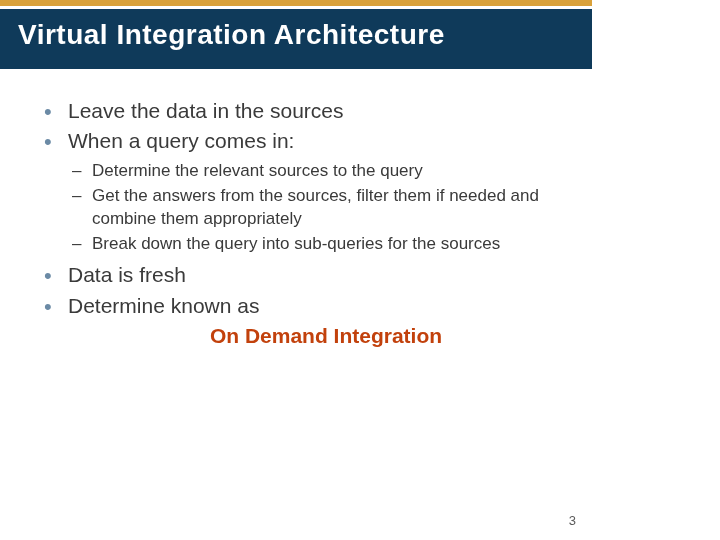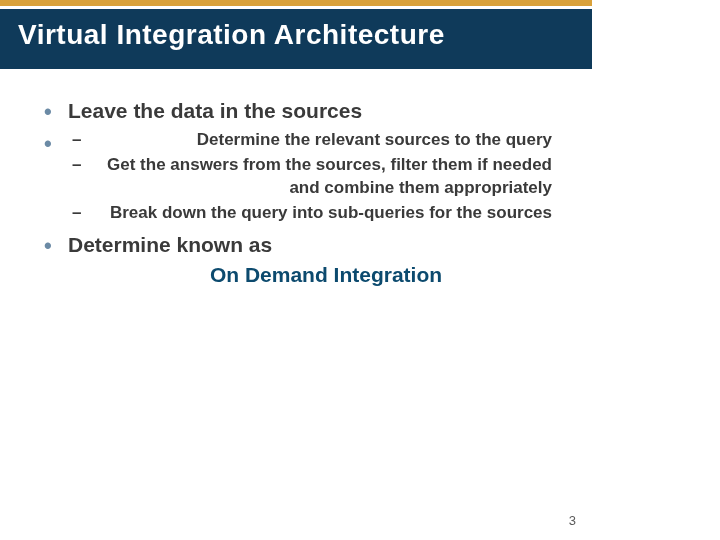--- a/index.html
+++ b/index.html
@@ -34,21 +34,20 @@
   }
   ul.level1 {
     list-style: none;
   }
   ul.level1 > li {
     position: relative;
     padding-left: 28px;
     font-size: 21px;
     line-height: 1.35;
     margin-bottom: 2px;
-    font-weight: bold;
   }
   ul.level1 > li::before {
     content: "•";
     position: absolute;
     left: 4px;
     top: 0;
     color: #6b8aa5;
     font-size: 22px;
     line-height: 1.35;
   }
@@ -56,37 +55,36 @@
     list-style: none;
     margin: 4px 0 6px 0;
   }
   ul.level2 > li {
     position: relative;
     padding-left: 24px;
     font-size: 17px;
     line-height: 1.35;
     margin-bottom: 2px;
     color: #3a3a3a;
-    text-align: right;
   }
   ul.level2 > li::before {
     content: "–";
     position: absolute;
     left: 4px;
     top: 0;
     color: #3a3a3a;
     font-size: 17px;
     line-height: 1.35;
   }
   .emphasis-line {
     font-size: 21px;
     font-weight: bold;
     text-align: center;
     margin-top: 4px;
-    color: #0c4a6e;
+    color: #c2410c;
     padding-left: 60px;
   }
   .page-number {
     position: absolute;
     bottom: 12px;
     right: 16px;
     font-size: 13px;
     color: #5a5a5a;
   }
 </style>
@@ -96,25 +94,27 @@
 <div class="slide">
   <div class="title-top-band"></div>
   <div class="title-band">
     <div class="title-text">Virtual Integration Architecture</div>
   </div>
 
   <div class="content">
     <ul class="level1">
       <li><span>Leave the data in the sources</span></li>
       <li>
+        <span>When a query comes in:</span>
         <ul class="level2">
           <li><span>Determine the relevant sources to the query</span></li>
           <li><span>Get the answers from the sources, filter them if needed and combine them appropriately</span></li>
           <li><span>Break down the query into sub-queries for the sources</span></li>
         </ul>
       </li>
+      <li><span>Data is fresh</span></li>
       <li><span>Determine known as</span></li>
     </ul>
     <div class="emphasis-line">On Demand Integration</div>
   </div>
 
   <div class="page-number">3</div>
 </div>
 
 </body></html>

